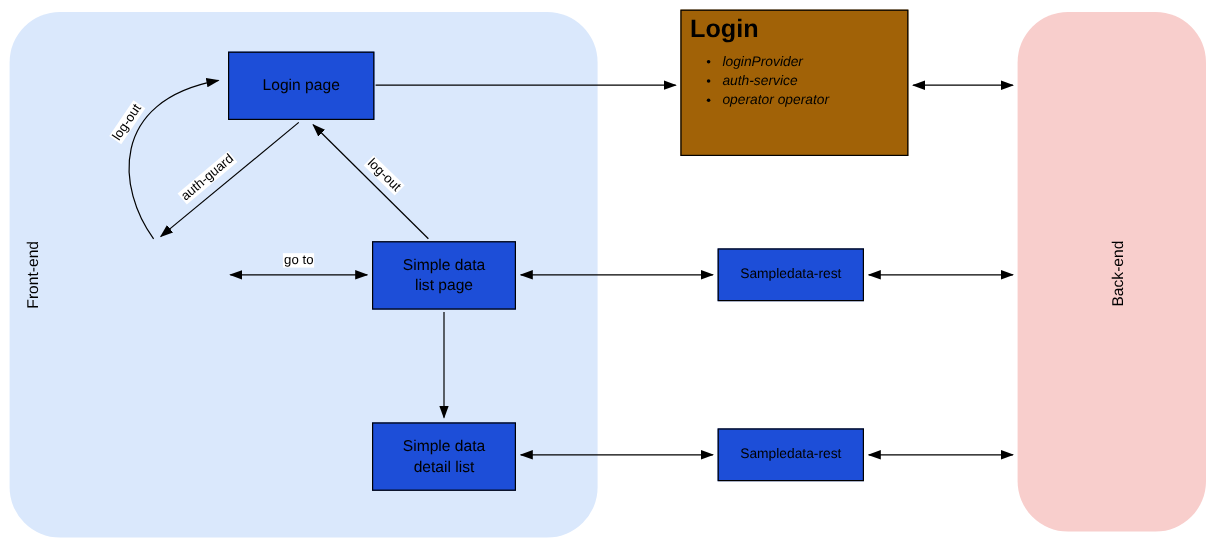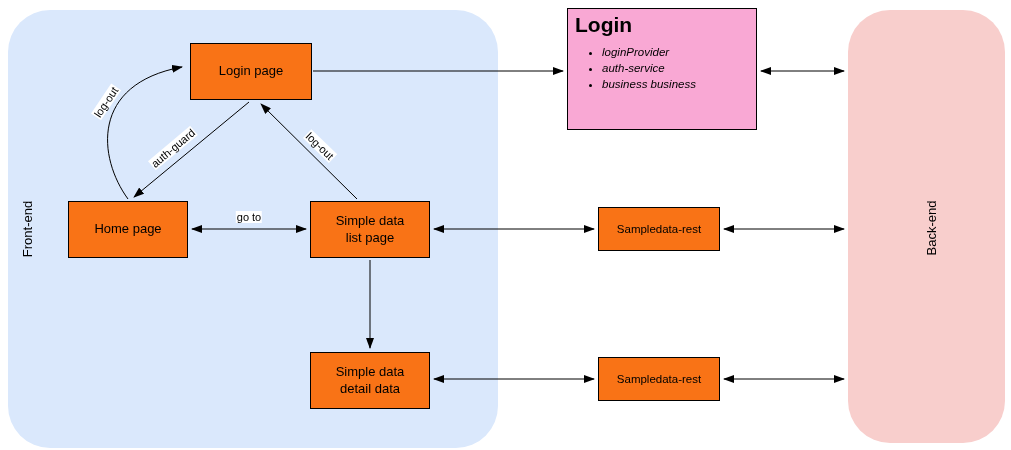--- a/index.html
+++ b/index.html
@@ -19,42 +19,42 @@
     position: absolute;
     font-size: 13px;
     white-space: nowrap;
     transform: translate(-50%, -50%) rotate(-90deg);
   }
   .vlabel.fe { left: 27px;  top: 229px; }
   .vlabel.be { left: 931px; top: 228px; }
 
   .node {
     position: absolute;
-    background: #f97316;
+    background: #1d4ed8;
     border: 1px solid #000000;
     display: flex;
     flex-direction: column;
     align-items: center;
     justify-content: center;
     text-align: center;
     font-size: 13px;
     line-height: 1.25;
     box-sizing: border-box;
   }
   .login-page  { left: 190px; top: 43px;  width: 122px; height: 57px; }
   .home-page   { left: 68px;  top: 201px; width: 120px; height: 57px; }
   .list-page   { left: 310px; top: 201px; width: 120px; height: 57px; }
   .detail-page { left: 310px; top: 352px; width: 120px; height: 57px; }
   .rest-top    { left: 598px; top: 207px; width: 122px; height: 44px; font-size: 11.5px; }
   .rest-bottom { left: 598px; top: 357px; width: 122px; height: 44px; font-size: 11.5px; }
 
   .login-service {
     position: absolute;
     left: 567px; top: 8px; width: 190px; height: 122px;
-    background: #f9a8d4;
+    background: #a16207;
     border: 1px solid #000000;
     box-sizing: border-box;
   }
   .login-service .title {
     font-size: 21px;
     font-weight: bold;
     padding: 4px 0 0 7px;
   }
   .login-service ul {
     margin: 9px 0 0 0;
@@ -110,40 +110,37 @@
 
     <line x1="249" y1="102" x2="134" y2="197" marker-end="url(#arr)"></line>
     <line x1="357" y1="199" x2="261" y2="104" marker-end="url(#arr)"></line>
     <path class="edge" d="M 128 199 C 98 158, 90 84, 182 67" marker-end="url(#arr)"></path>
   </svg>
 
   <div class="node login-page">
     <span>Login page</span>
   </div>
 
-  <div class="node home-page">
-    <span>Home page</span>
-  </div>
 
   <div class="node list-page">
     <span>Simple data</span>
     <span>list page</span>
   </div>
 
   <div class="node detail-page">
     <span>Simple data</span>
-    <span>detail data</span>
+    <span>detail list</span>
   </div>
 
   <div class="login-service">
     <div class="title">Login</div>
     <ul>
       <li>loginProvider</li>
       <li>auth-service</li>
-      <li>business business</li>
+      <li>operator operator</li>
     </ul>
   </div>
 
   <div class="node rest-top">
     <span>Sampledata-rest</span>
   </div>
 
   <div class="node rest-bottom">
     <span>Sampledata-rest</span>
   </div>

